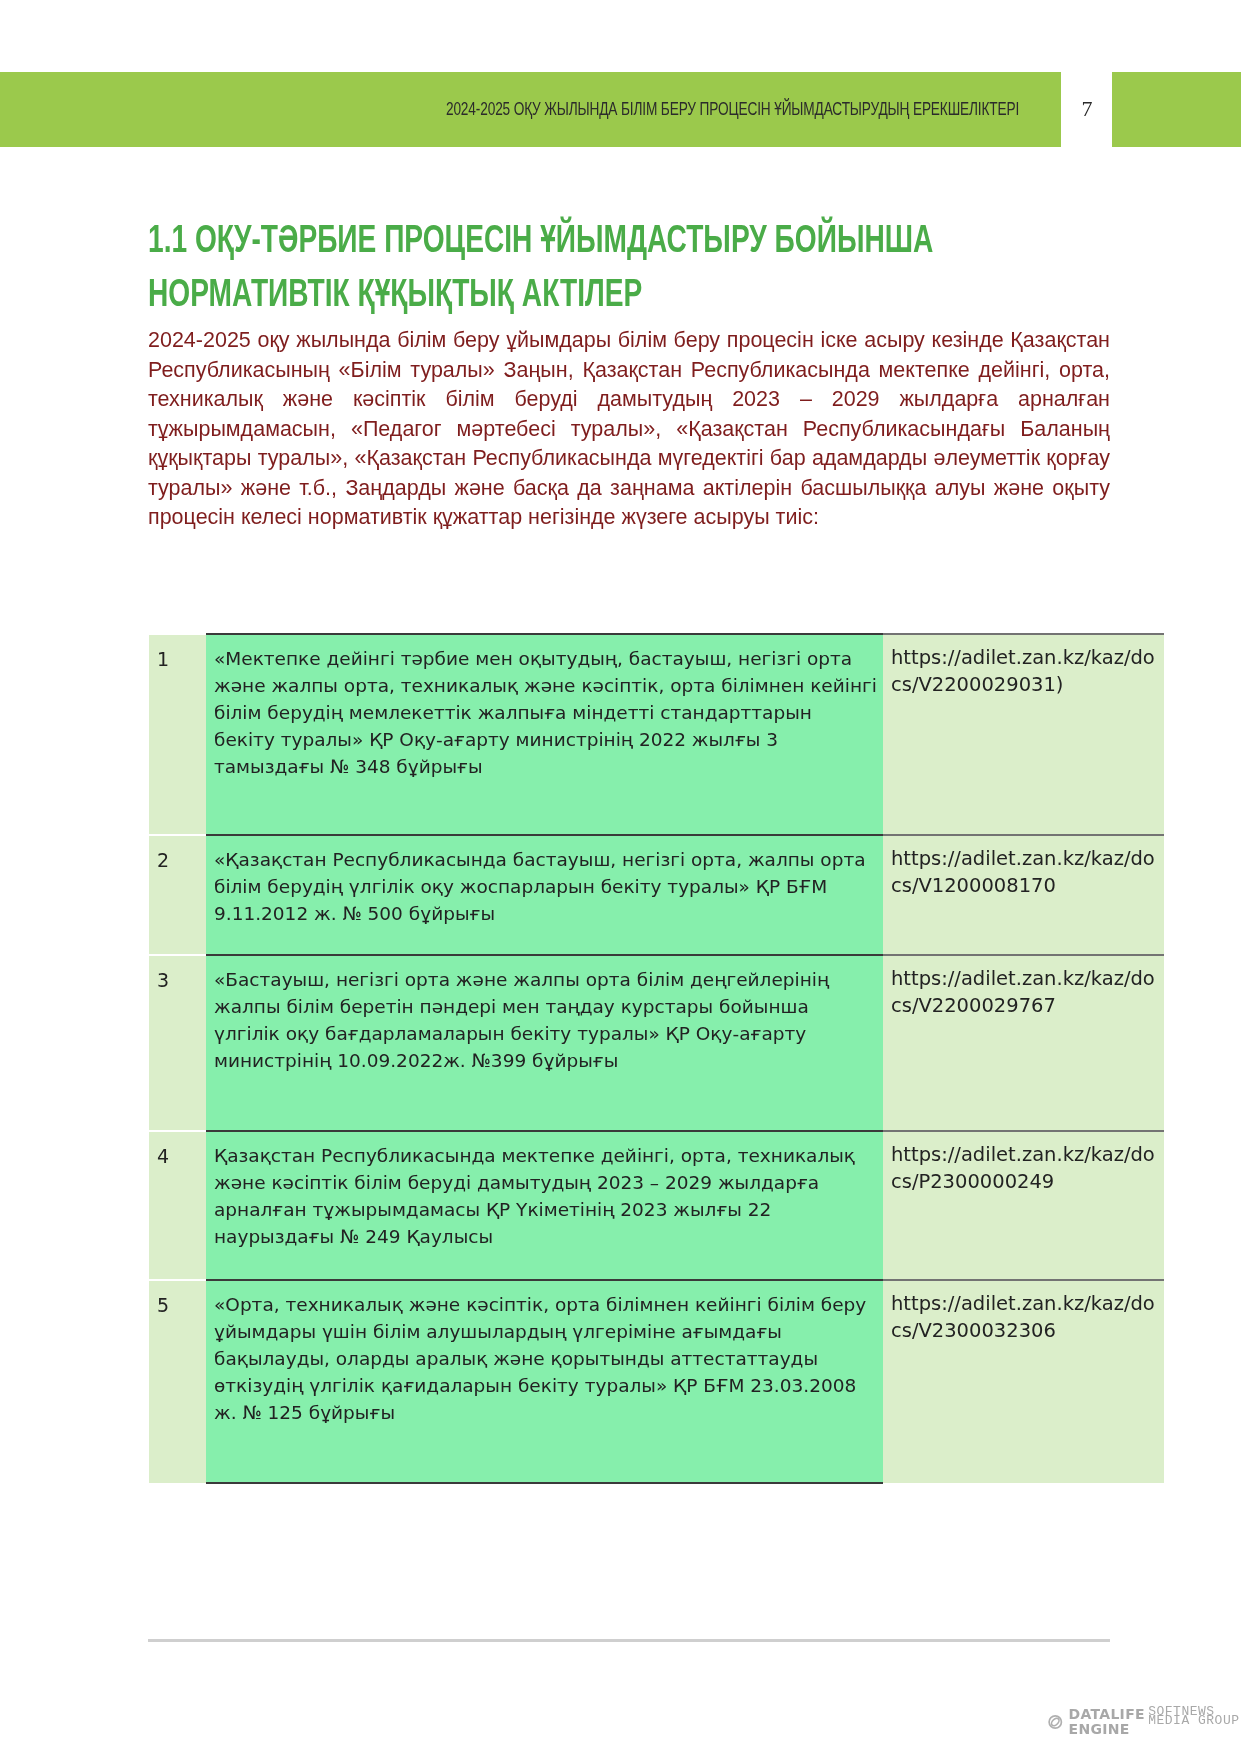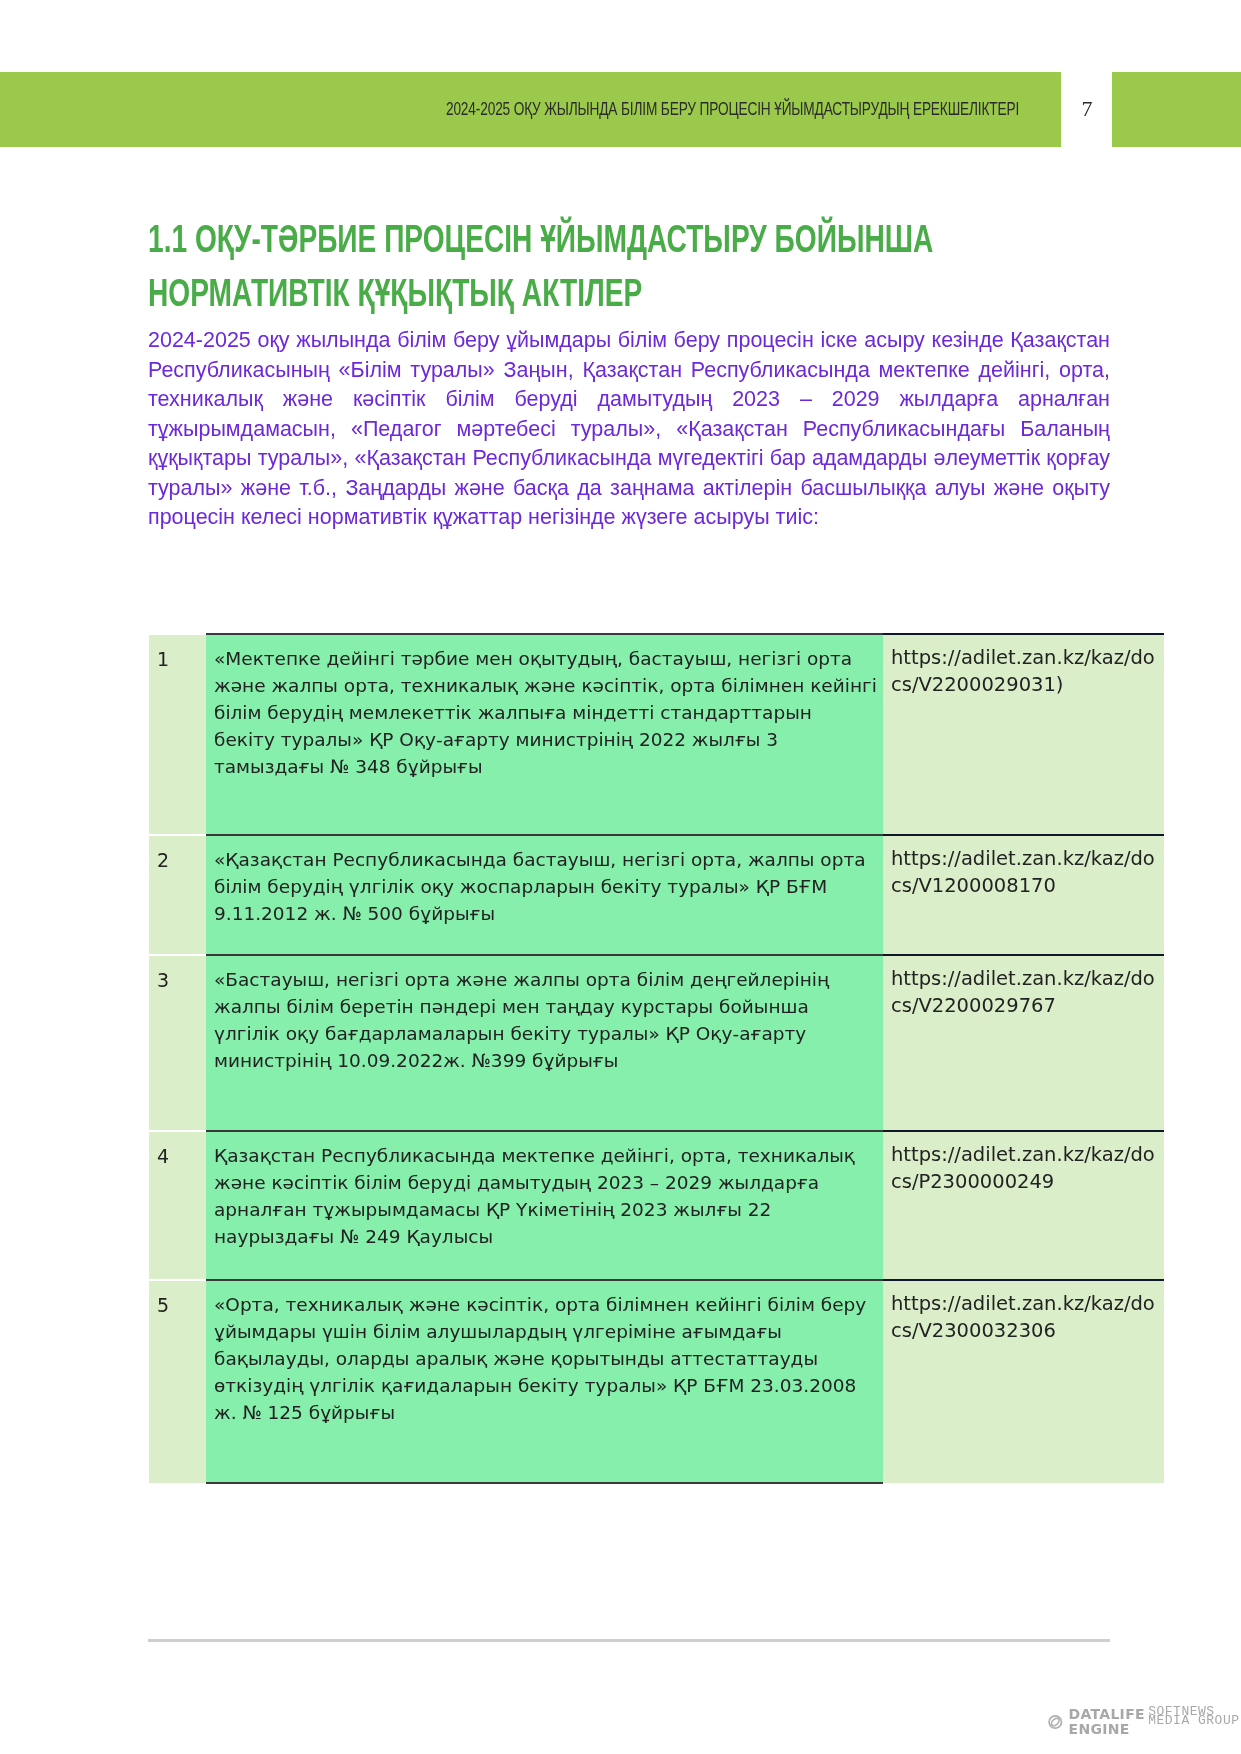--- a/index.html
+++ b/index.html
@@ -29,42 +29,42 @@
     .section-title {
       position: absolute; left: 148px; top: 212px; width: 1000px;
       font-family: "Liberation Sans", sans-serif; font-weight: bold;
       font-size: 38px; line-height: 54px; color: #4aac48;
       transform: scaleX(0.74); transform-origin: left top;
       width: 1300px;
     }
     .intro {
       position: absolute; left: 148px; top: 326px; width: 962px;
       font-family: "Liberation Sans", sans-serif; font-size: 21.5px;
-      line-height: 29.5px; color: #6d28d9; text-align: justify;
+      line-height: 29.5px; color: #7f1d1d; text-align: justify;
     }
     table.acts {
       position: absolute; left: 149px; top: 633px;
       border-collapse: collapse; table-layout: fixed;
       font-family: "DejaVu Sans", sans-serif; color: #222;
     }
     table.acts td { vertical-align: top; padding: 0; }
     td.num {
       width: 57px; background: #dbeeca; font-size: 19px;
       padding: 13px 0 0 8px !important; box-sizing: border-box;
       border-top: 2px solid #ffffff;
     }
     td.title {
       width: 677px; background: #86efac; font-size: 18.5px; line-height: 27px;
       padding: 10px 6px 0 8px !important; box-sizing: border-box;
       border-top: 2px solid #3a3a3a;
     }
     td.link {
       width: 281px; background: #dbeeca; font-size: 19.5px; line-height: 27px;
       padding: 9px 4px 0 8px !important; box-sizing: border-box;
-      border-top: 2px solid #0f172a; word-break: break-all;
+      border-top: 2px solid #737373; word-break: break-all;
     }
     tr.last-border td.title { border-bottom: 2px solid #3a3a3a; }
     .footer-line {
       position: absolute; left: 148px; top: 1639px; width: 962px; height: 3px;
       background: #cfcfcf;
     }
     .wm {
       position: absolute; left: 1048px; top: 1707px; display: flex; align-items: center;
       color: #a8a8a8;
     }

